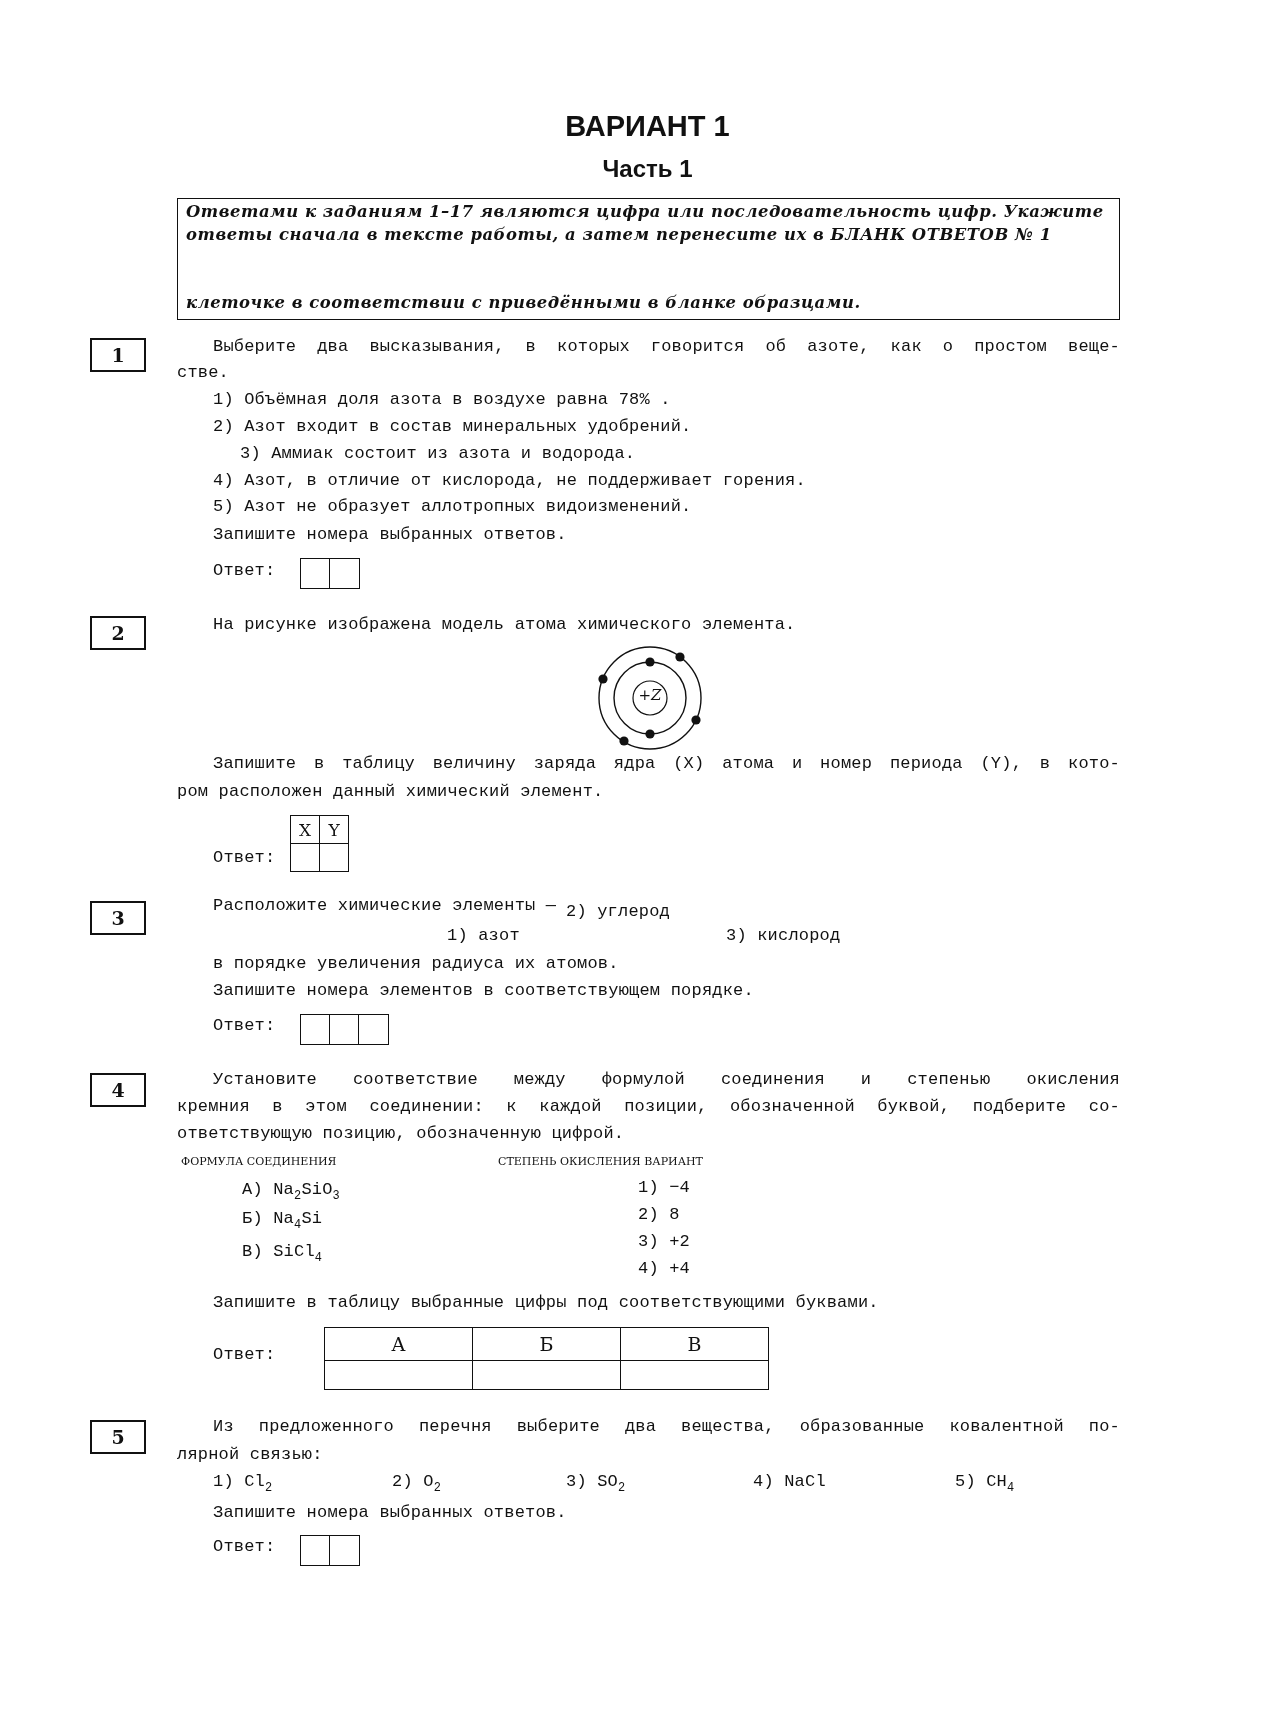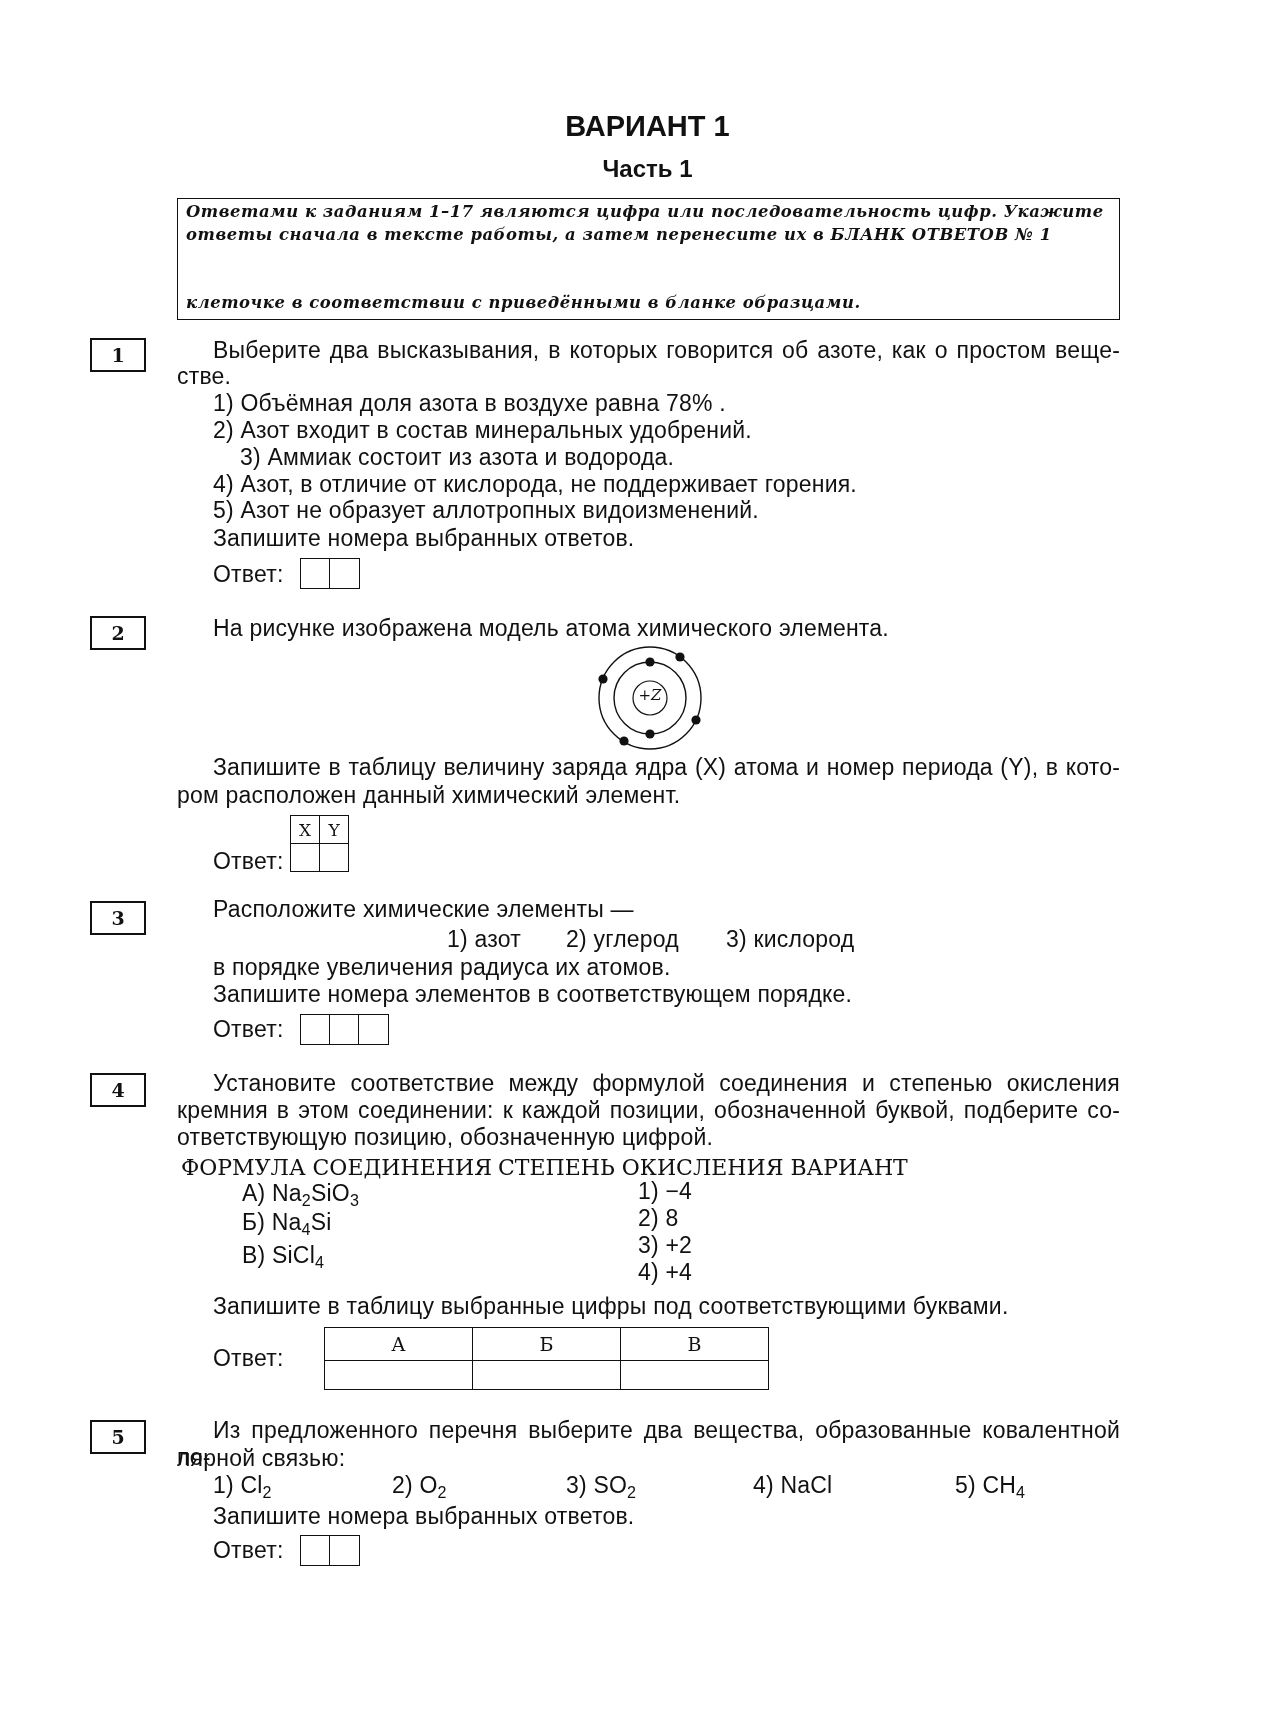--- a/index.html
+++ b/index.html
@@ -1,29 +1,29 @@
 <!DOCTYPE html>
 <html><head>
 <meta charset="utf-8">
 <style>
   html, body { margin: 0; padding: 0; background: #ffffff; }
   body { width: 1269px; height: 1713px; position: relative; overflow: hidden; color: #111; }
   .abs { position: absolute; white-space: nowrap; }
-  .serif { font-family: Liberation Sans, sans-serif; font-size: 23px; letter-spacing: 0.2px; }
+  .serif { font-family: Liberation Mono, monospace; font-size: 17px; letter-spacing: 0.2px; }
   .h1 { font-family: "Liberation Sans", "DejaVu Sans", sans-serif; font-weight: bold; font-size: 29px; left: 0; width: 1269px; text-align: center; padding-left: 26px; box-sizing: border-box; }
   .h2 { font-family: "Liberation Sans", "DejaVu Sans", sans-serif; font-weight: bold; font-size: 24px; left: 0; width: 1269px; text-align: center; padding-left: 26px; box-sizing: border-box; }
   .info-box { position: absolute; left: 177px; top: 198px; width: 943px; height: 122px; border: 1.5px solid #111; box-sizing: border-box; }
   .info-line { position: absolute; left: 8px; font-family: "DejaVu Serif", "Liberation Serif", serif; font-style: italic; font-weight: bold; font-size: 16.4px; white-space: nowrap; letter-spacing: 0.55px; }
   .u { text-decoration: underline; text-underline-offset: 3px; text-decoration-thickness: 1px; }
   .task-num { position: absolute; left: 90px; width: 56px; height: 34px; border: 2px solid #111; box-sizing: border-box; font-family: "DejaVu Serif", "Liberation Serif", serif; font-weight: bold; font-size: 19px; text-align: center; line-height: 30px; }
   .just { text-align: justify; text-align-last: justify; white-space: normal; }
   .cellrow { position: absolute; display: flex; border: 1.3px solid #111; box-sizing: border-box; }
   .cell { width: 29px; height: 100%; box-sizing: border-box; border-right: 1.3px solid #111; }
   .cell:last-child { border-right: none; }
-  .small-caps { font-family: "DejaVu Serif", "Liberation Serif", serif; font-size: 22px; letter-spacing: 0px; }
+  .small-caps { font-family: "DejaVu Serif", "Liberation Serif", serif; font-size: 11px; letter-spacing: 0px; }
   sub { font-size: 70%; vertical-align: -5px; line-height: 0; }
   table.ans { position: absolute; border-collapse: collapse; }
   table.ans td { border: 1.3px solid #111; padding: 0; text-align: center; font-family: "DejaVu Serif", "Liberation Serif", serif; font-size: 19px; }
 </style>
 </head>
 <body>
 
 <div class="abs h1" style="top:110px;">ВАРИАНТ 1</div>
 <div class="abs h2" style="top:155px;">Часть 1</div>
 
@@ -78,21 +78,21 @@
   <tr style="height:28px;">
     <td></td>
     <td></td>
   </tr>
 </tbody>
   </table>
 
 <div class="task-num" style="top:901px;">3</div>
 <div class="abs serif" style="left:213px; top:896px;">Расположите химические элементы —</div>
 <div class="abs serif" style="left:447px; top:926px;">1) азот</div>
-<div class="abs serif" style="left:566px; top:926px;">2) углерод</div>
+<div class="abs serif" style="left:566px; top:902px;">2) углерод</div>
 <div class="abs serif" style="left:726px; top:926px;">3) кислород</div>
 <div class="abs serif" style="left:213px; top:954px;">в порядке увеличения радиуса их атомов.</div>
 <div class="abs serif" style="left:213px; top:981px;">Запишите номера элементов в соответствующем порядке.</div>
 <div class="abs serif" style="left:213px; top:1016px;">Ответ:</div>
 <div class="cellrow" style="left:300px; top:1014px; width:89px; height:31px;">
   <div class="cell"></div>
   <div class="cell"></div>
   <div class="cell"></div>
 </div>
 

